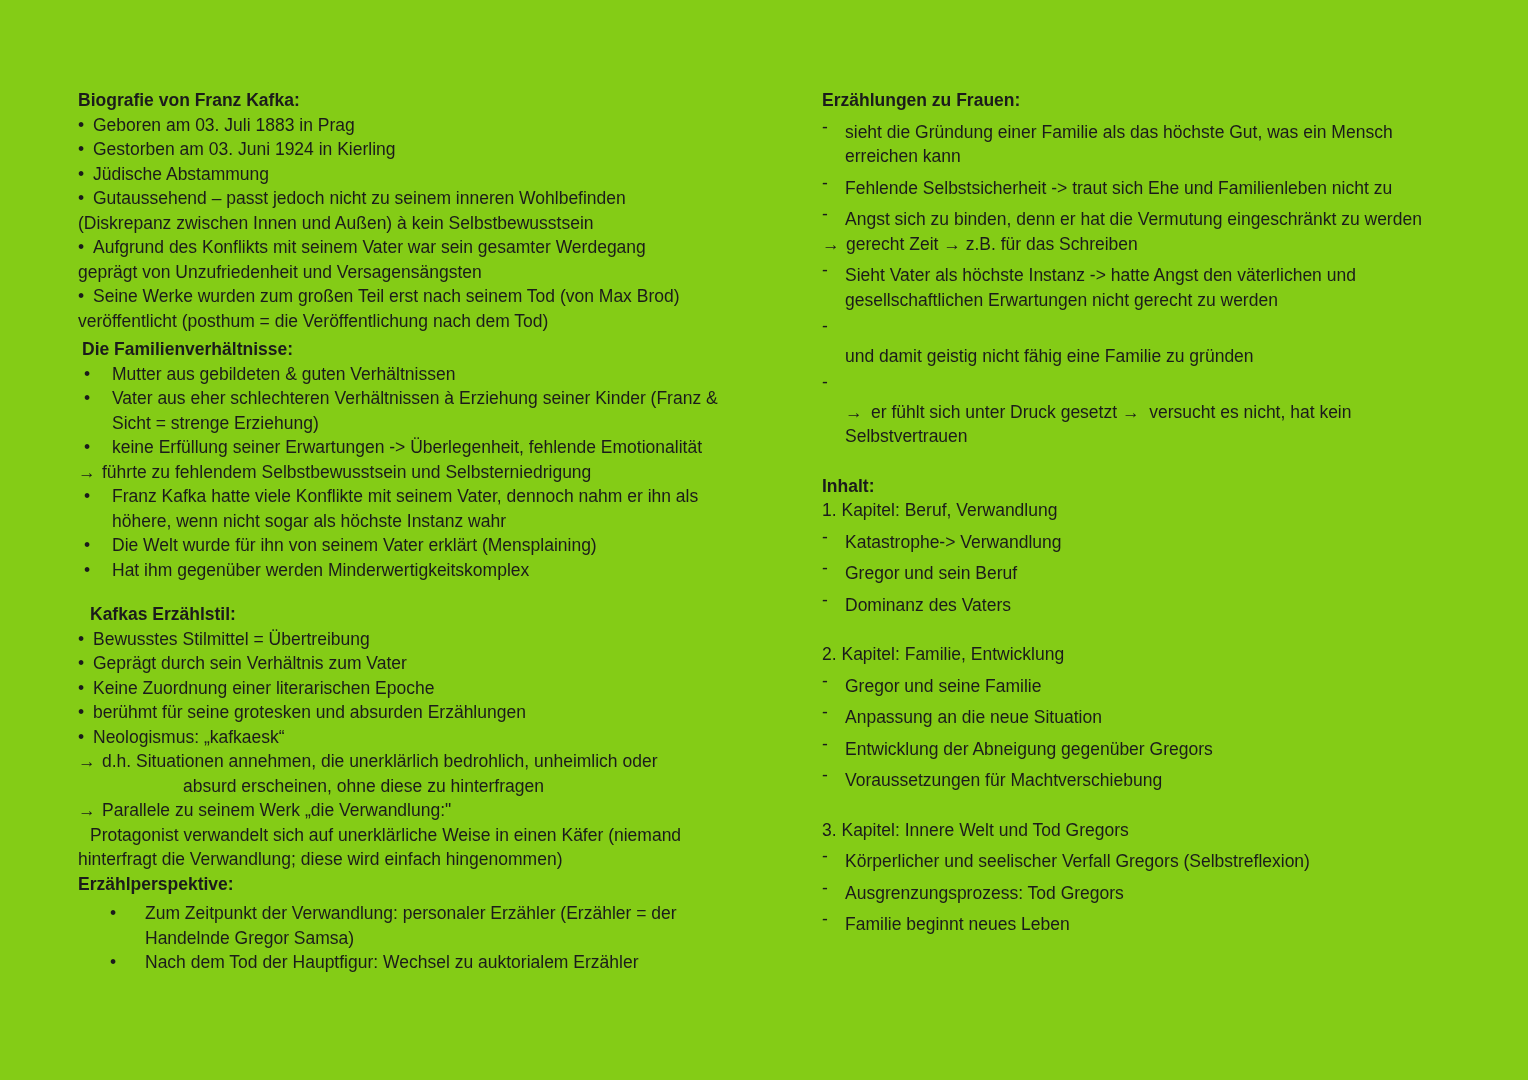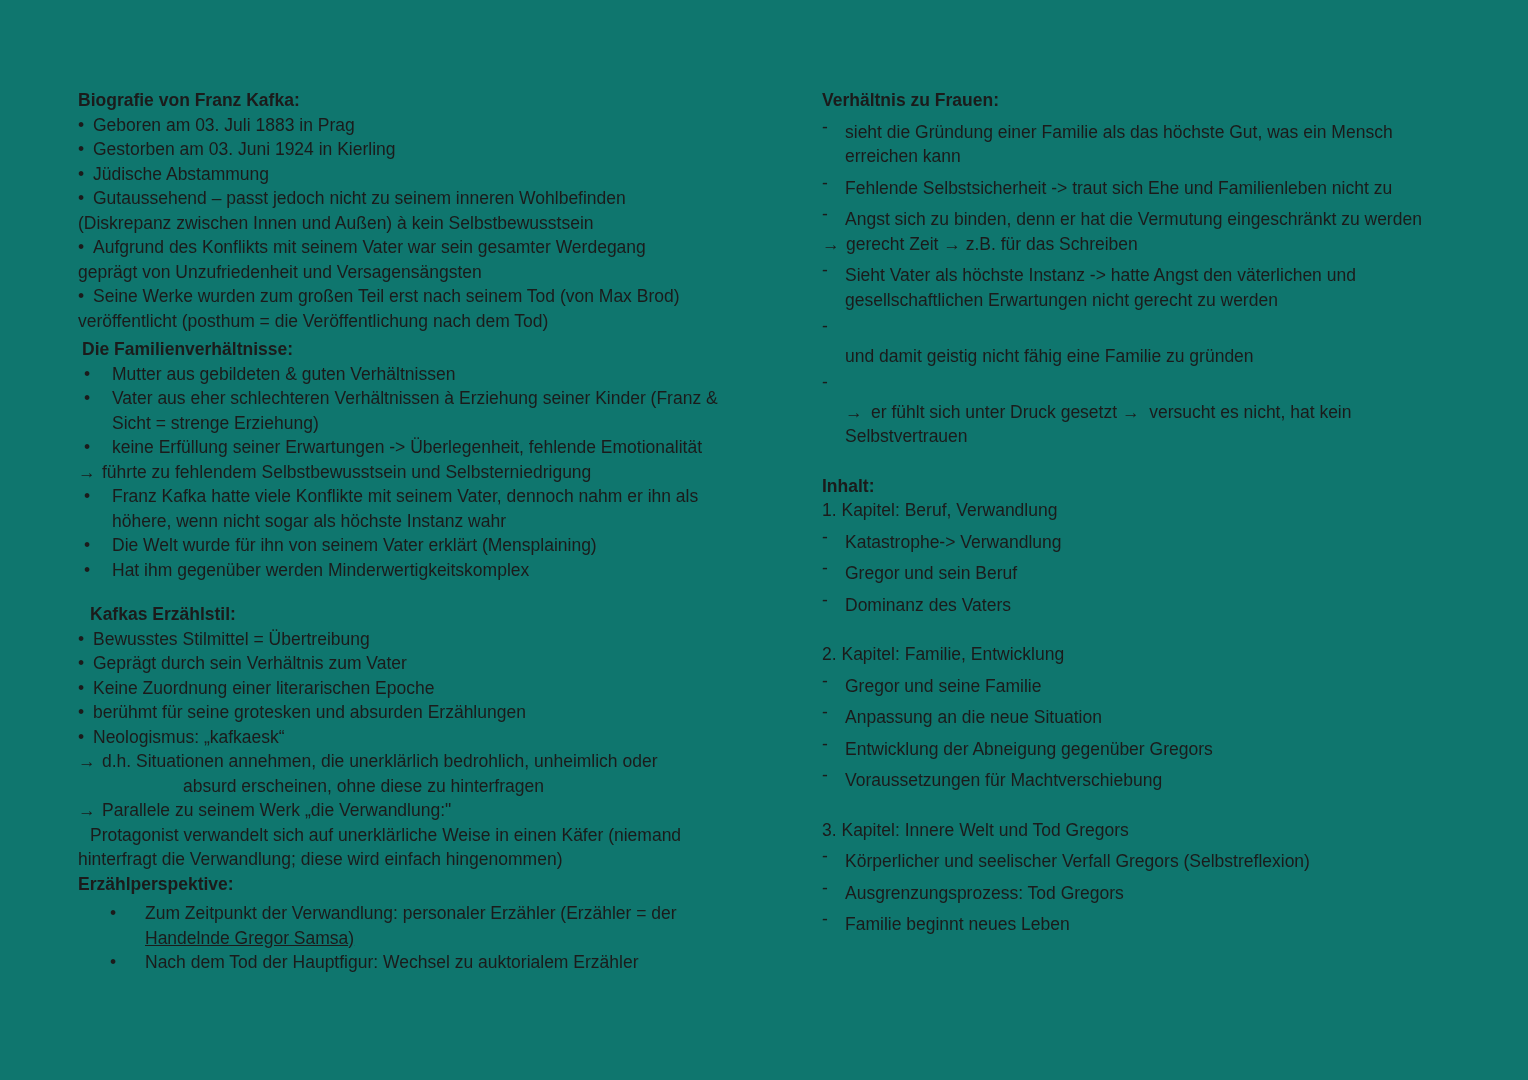--- a/index.html
+++ b/index.html
@@ -3,42 +3,42 @@
 <meta charset="utf-8">
 <style>
   html, body { margin: 0; padding: 0; }
   body {
     width: 1528px; height: 1080px;
     background: #ffffff;
     font-family: "Liberation Sans", sans-serif;
     color: #1b1b1b;
     overflow: hidden;
   }
-  .page { position: relative; width: 1528px; height: 1080px; background: #0f766e; }
+  .page { position: relative; width: 1528px; height: 1080px; background: #84cc16; }
   .col { position: absolute; top: 88px; font-size: 17.5px; }
   .col-left  { left: 78px;  width: 690px; }
   .col-right { left: 822px; width: 670px; }
 
   .line { line-height: 24.5px; white-space: pre; }
   .text { white-space: pre; }
 
   .heading, .heading2, .heading3 { font-weight: 700; }
   .heading2 { margin-top: 4px; padding-left: 4px; }
   .heading3 { margin-top: 20px; padding-left: 12px; }
 
   .bullet { display: flex; }
   .bullet .marker { width: 15px; flex: none; }
 
   .bullet-tab { display: flex; padding-left: 6px; }
   .bullet-tab .marker { width: 28px; flex: none; }
   .cont-tab { padding-left: 34px; }
 
   .bullet-tab2 { display: flex; padding-left: 32px; }
   .bullet-tab2 .marker { width: 35px; flex: none; }
-  .cont-tab2 { padding-left: 67px; text-decoration: underline; }
+  .cont-tab2 { padding-left: 67px; }
 
   .arrow { display: flex; }
   .arrow .marker { width: 24px; flex: none; }
   .arrow-ind { display: flex; padding-left: 23px; }
   .arrow-ind .marker { width: 26px; flex: none; }
 
   .dash { display: flex; margin-top: 7px; }
   .dash .marker { width: 23px; flex: none; position: relative; top: -5px; }
   .cont-dash { padding-left: 23px; }
 
@@ -83,21 +83,21 @@
       <div class="line cont-deep"><span class="text">absurd erscheinen, ohne diese zu hinterfragen</span></div>
       <div class="line arrow"><span class="marker">→</span><span class="text">Parallele zu seinem Werk „die Verwandlung:"</span></div>
       <div class="line cont-sm"><span class="text">Protagonist verwandelt sich auf unerklärliche Weise in einen Käfer (niemand</span></div>
       <div class="line cont"><span class="text">hinterfragt die Verwandlung; diese wird einfach hingenommen)</span></div>
       <div class="line heading"><span class="text">Erzählperspektive:</span></div>
       <div class="line bullet-tab2 gap-sm"><span class="marker">•</span><span class="text">Zum Zeitpunkt der Verwandlung: personaler Erzähler (Erzähler = der</span></div>
       <div class="line cont-tab2"><span class="text">Handelnde Gregor Samsa)</span></div>
       <div class="line bullet-tab2"><span class="marker">•</span><span class="text">Nach dem Tod der Hauptfigur: Wechsel zu auktorialem Erzähler</span></div>
     </div>
   <div class="col col-right" id="col-right">
-      <div class="line heading"><span class="text">Verhältnis zu Frauen:</span></div>
+      <div class="line heading"><span class="text">Erzählungen zu Frauen:</span></div>
       <div class="line dash"><span class="marker">-</span><span class="text">sieht die Gründung einer Familie als das höchste Gut, was ein Mensch</span></div>
       <div class="line cont-dash"><span class="text">erreichen kann</span></div>
       <div class="line dash"><span class="marker">-</span><span class="text">Fehlende Selbstsicherheit -&gt; traut sich Ehe und Familienleben nicht zu</span></div>
       <div class="line dash"><span class="marker">-</span><span class="text">Angst sich zu binden, denn er hat die Vermutung eingeschränkt zu werden</span></div>
       <div class="line arrow"><span class="marker">→</span><span class="text">gerecht Zeit → z.B. für das Schreiben</span></div>
       <div class="line dash"><span class="marker">-</span><span class="text">Sieht Vater als höchste Instanz -&gt; hatte Angst den väterlichen und</span></div>
       <div class="line cont-dash"><span class="text">gesellschaftlichen Erwartungen nicht gerecht zu werden</span></div>
       <div class="line dash"><span class="marker">-</span></div>
       <div class="line cont-dash"><span class="text">und damit geistig nicht fähig eine Familie zu gründen</span></div>
       <div class="line dash"><span class="marker">-</span></div>

